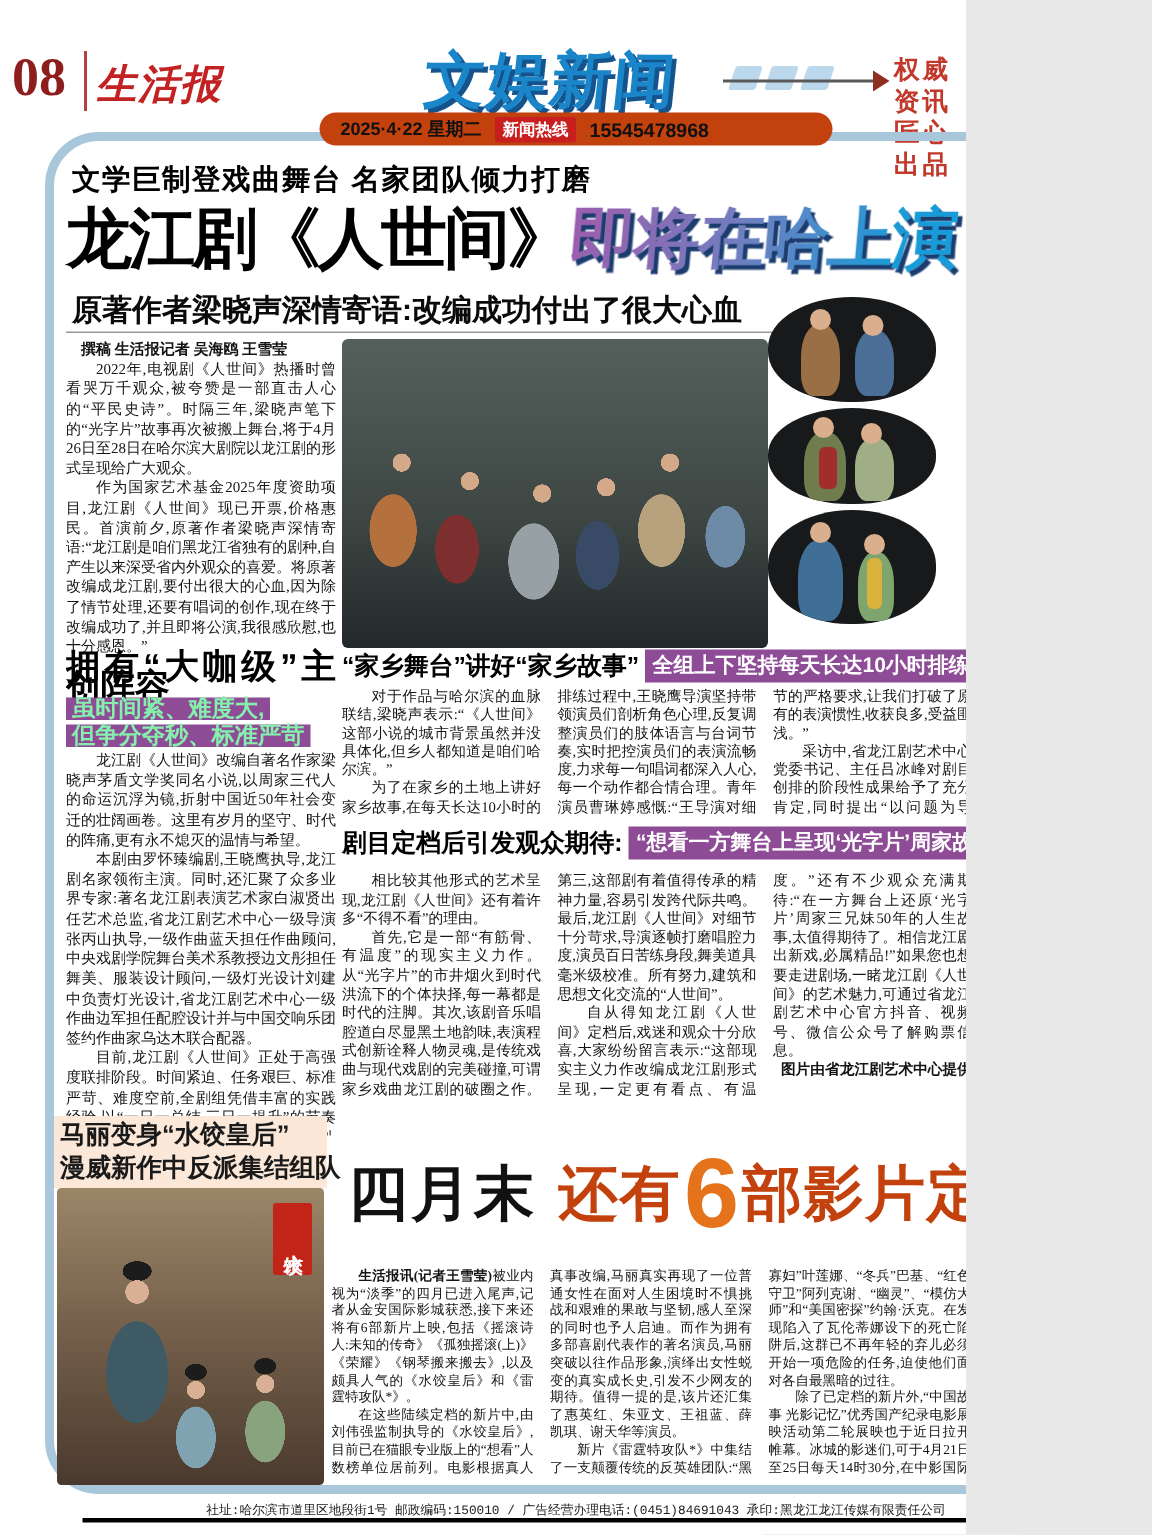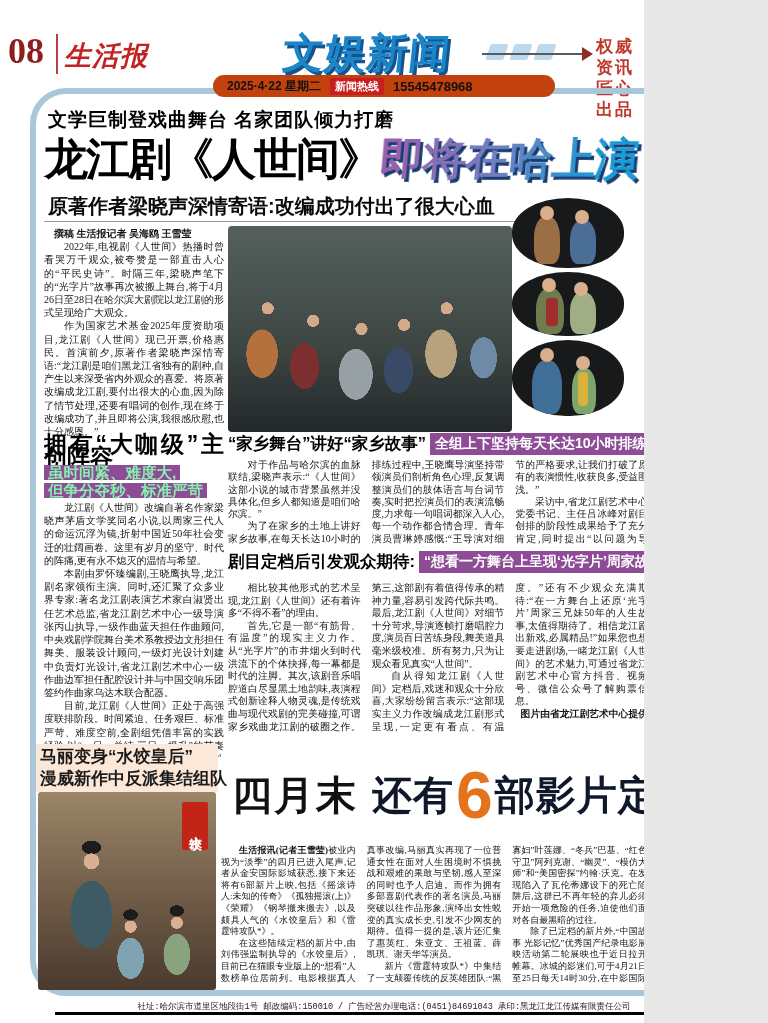--- a/index.html
+++ b/index.html
@@ -95,21 +95,21 @@
   .dumpling-sign{position:absolute;right:8px;top:10px;width:26px;height:48px;background:#c22418;
      color:#fff;font-weight:bold;font-size:13px;writing-mode:vertical-rl;text-align:center;
      font-family:"Liberation Sans",sans-serif;line-height:26px;border-radius:2px;}
   
   .peach-box{left:36px;top:744px;width:182px;height:48px;background:#fbe8d8;padding:2px 4px;box-sizing:border-box;}
   .side-head{font-family:"Liberation Sans","DejaVu Sans",sans-serif;font-size:17px;line-height:22px;
              font-weight:bold;color:#1a1a1a;white-space:nowrap;}
   .big-title{left:232px;top:766px;display:flex;align-items:center;
              font-family:"Liberation Sans","DejaVu Sans",sans-serif;font-weight:900;white-space:nowrap;}
   .bt-black{font-size:40px;color:#111;letter-spacing:2px;margin-right:14px;}
-  .bt-orange{font-size:40px;color:#0f172a;letter-spacing:1px;}
+  .bt-orange{font-size:40px;color:#c2410c;letter-spacing:1px;}
   .bt-num{font-size:66px;color:#e4731c;line-height:0.9;margin:0 2px;}
   .bottom-cols{left:221px;top:845px;width:426px;height:146px;font-size:9px;line-height:11.6px;}
   
   .footer{left:0;top:1001px;width:768px;text-align:center;font-size:8.5px;color:#222;
           font-family:Liberation Mono, monospace;}
   .footer-rule{left:55px;top:1012px;width:660px;height:3px;background:#000;}
 </style>
 </head>
 <body>
 
@@ -187,21 +187,21 @@
     <p>对于作品与哈尔滨的血脉联结,梁晓声表示:“《人世间》这部小说的城市背景虽然并没具体化,但乡人都知道是咱们哈尔滨。”</p>
     <p>为了在家乡的土地上讲好家乡故事,在每天长达10小时的排练过程中,王晓鹰导演坚持带领演员们剖析角色心理,反复调整演员们的肢体语言与台词节奏,实时把控演员们的表演流畅度,力求每一句唱词都深入人心,每一个动作都合情合理。青年演员曹琳婷感慨:“王导演对细节的严格要求,让我们打破了原有的表演惯性,收获良多,受益匪浅。”</p>
     <p>采访中,省龙江剧艺术中心党委书记、主任吕冰峰对剧目创排的阶段性成果给予了充分肯定,同时提出“以问题为导向”的联排方式,强调在冲刺阶段,剧组全体演职人员需以更高的标准、更严的要求,沉下心来深度加工打磨,力争呈现出艺术性与感染力皆臻上乘的龙江剧新作品。</p>
   </div>
 
   <div class="abs mid-head" style="left:228px;top:551px;">
     <span>剧目定档后引发观众期待:</span><span class="hl-sm">“想看一方舞台上呈现‘光字片’周家故事”</span>
   </div>
   <div class="abs bodytext cols3 sec3-cols">
     <p>相比较其他形式的艺术呈现,龙江剧《人世间》还有着许多“不得不看”的理由。</p>
-    <p>首先,它是一部“有筋骨、有温度”的现实主义力作。从“光字片”的市井烟火到时代洪流下的个体抉择,每一幕都是时代的注脚。其次,该剧音乐唱腔道白尽显黑土地韵味,表演程式创新诠释人物灵魂,是传统戏曲与现代戏剧的完美碰撞,可谓家乡戏曲龙江剧的破圈之作。第三,这部剧有着值得传承的精神力量,容易引发跨代际共鸣。最后,龙江剧《人世间》对细节十分苛求,导演逐帧打磨唱腔力度,演员百日苦练身段,舞美道具毫米级校准。所有努力,只为让观众看见真实“人世间”。</p>
+    <p>首先,它是一部“有筋骨、有温度”的现实主义力作。从“光字片”的市井烟火到时代洪流下的个体抉择,每一幕都是时代的注脚。其次,该剧音乐唱腔道白尽显黑土地韵味,表演程式创新诠释人物灵魂,是传统戏曲与现代戏剧的完美碰撞,可谓家乡戏曲龙江剧的破圈之作。第三,这部剧有着值得传承的精神力量,容易引发跨代际共鸣。最后,龙江剧《人世间》对细节十分苛求,导演逐帧打磨唱腔力度,演员百日苦练身段,舞美道具毫米级校准。所有努力,建筑和思想文化交流的“人世间”。</p>
     <p>自从得知龙江剧《人世间》定档后,戏迷和观众十分欣喜,大家纷纷留言表示:“这部现实主义力作改编成龙江剧形式呈现,一定更有看点、有温度。”还有不少观众充满期待:“在一方舞台上还原‘光字片’周家三兄妹50年的人生故事,太值得期待了。相信龙江剧出新戏,必属精品!”如果您也想要走进剧场,一睹龙江剧《人世间》的艺术魅力,可通过省龙江剧艺术中心官方抖音、视频号、微信公众号了解购票信息。</p>
     <p class="credit">图片由省龙江剧艺术中心提供</p>
   </div>
 
   <div class="abs peach-box">
     <div class="side-head">马丽变身“水饺皇后”</div>
     <div class="side-head">漫威新作中反派集结组队</div>
   </div>
   <div class="abs movie-photo">
     <div class="dumpling-sign">水饺</div>

